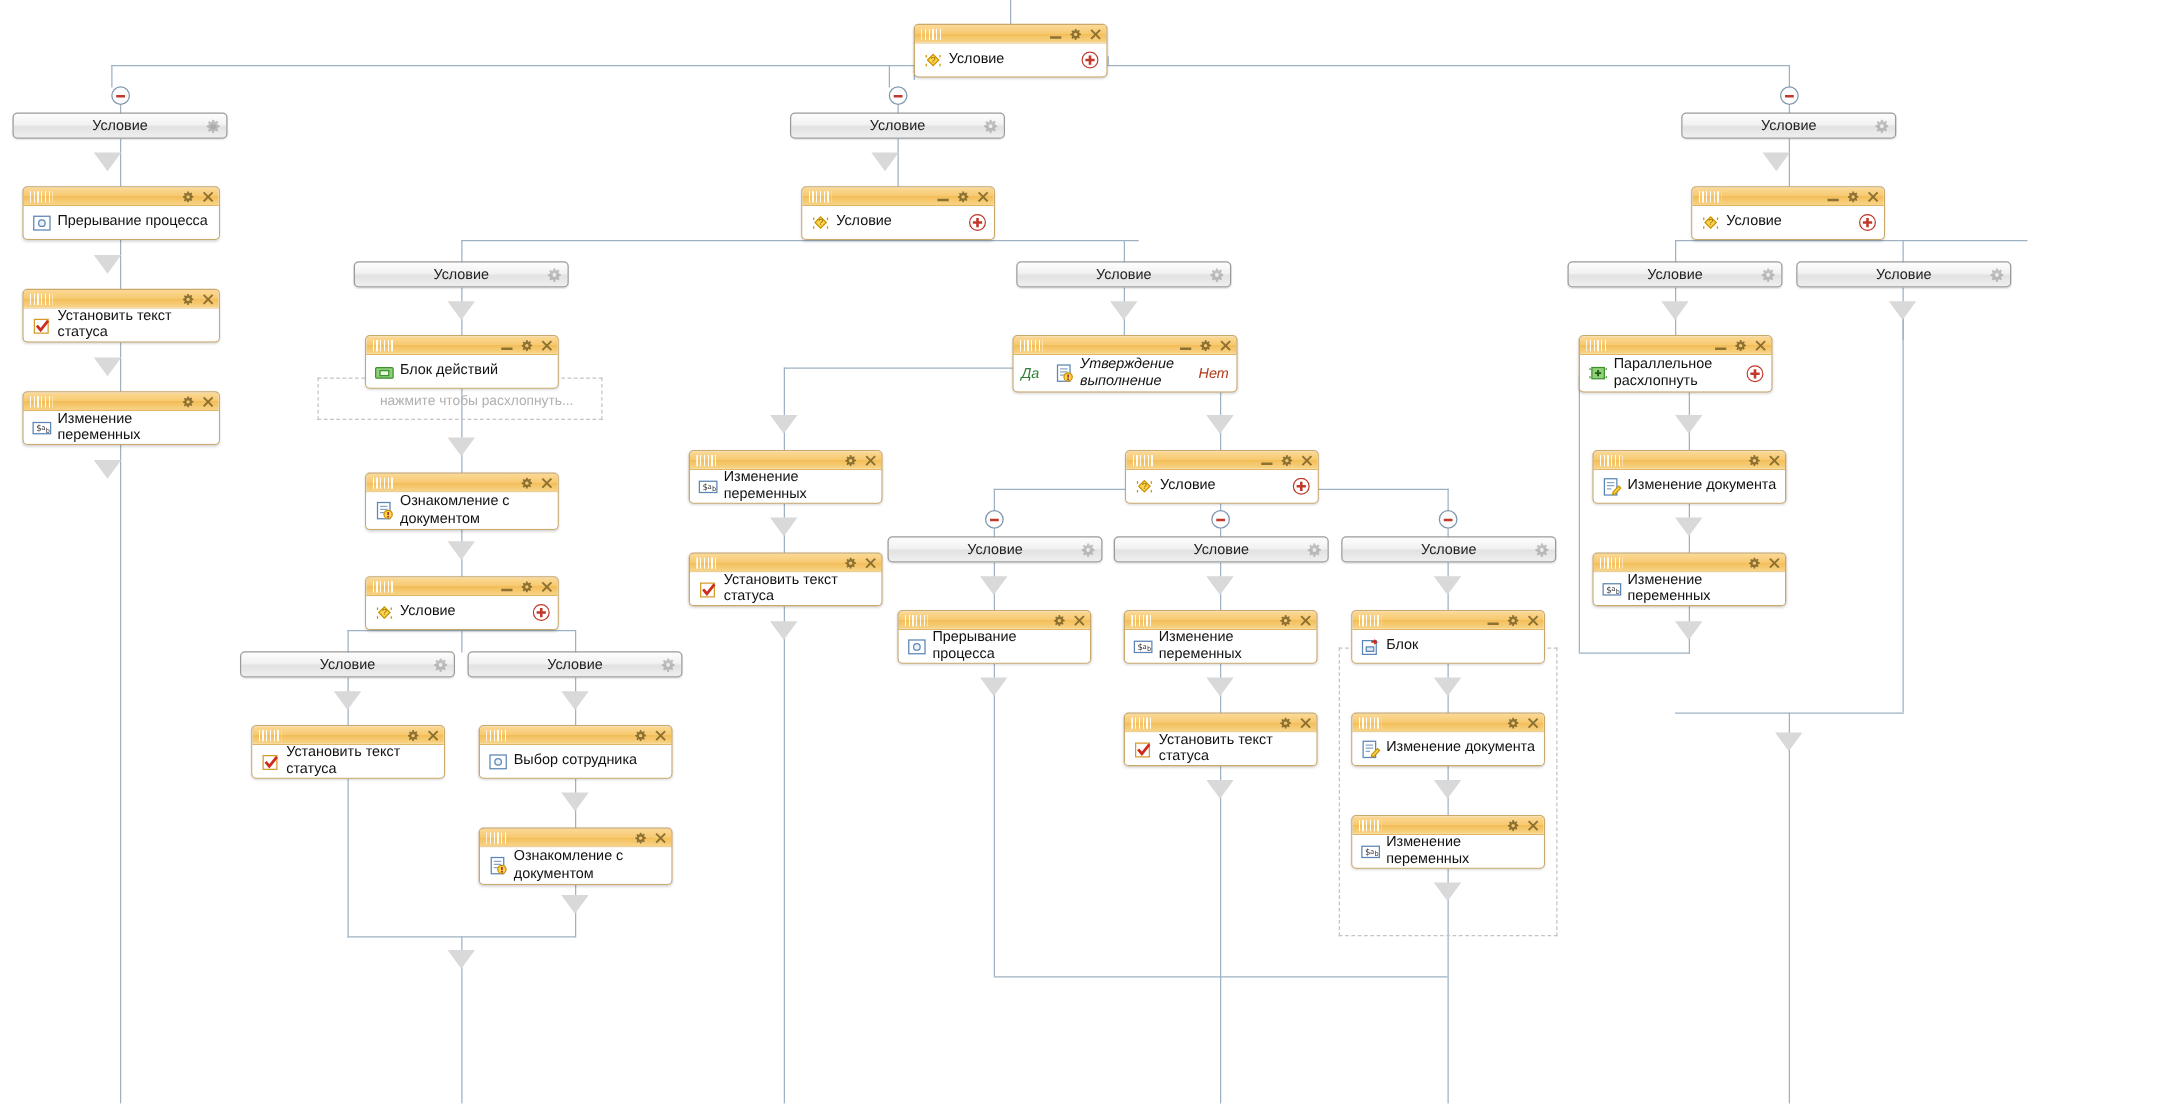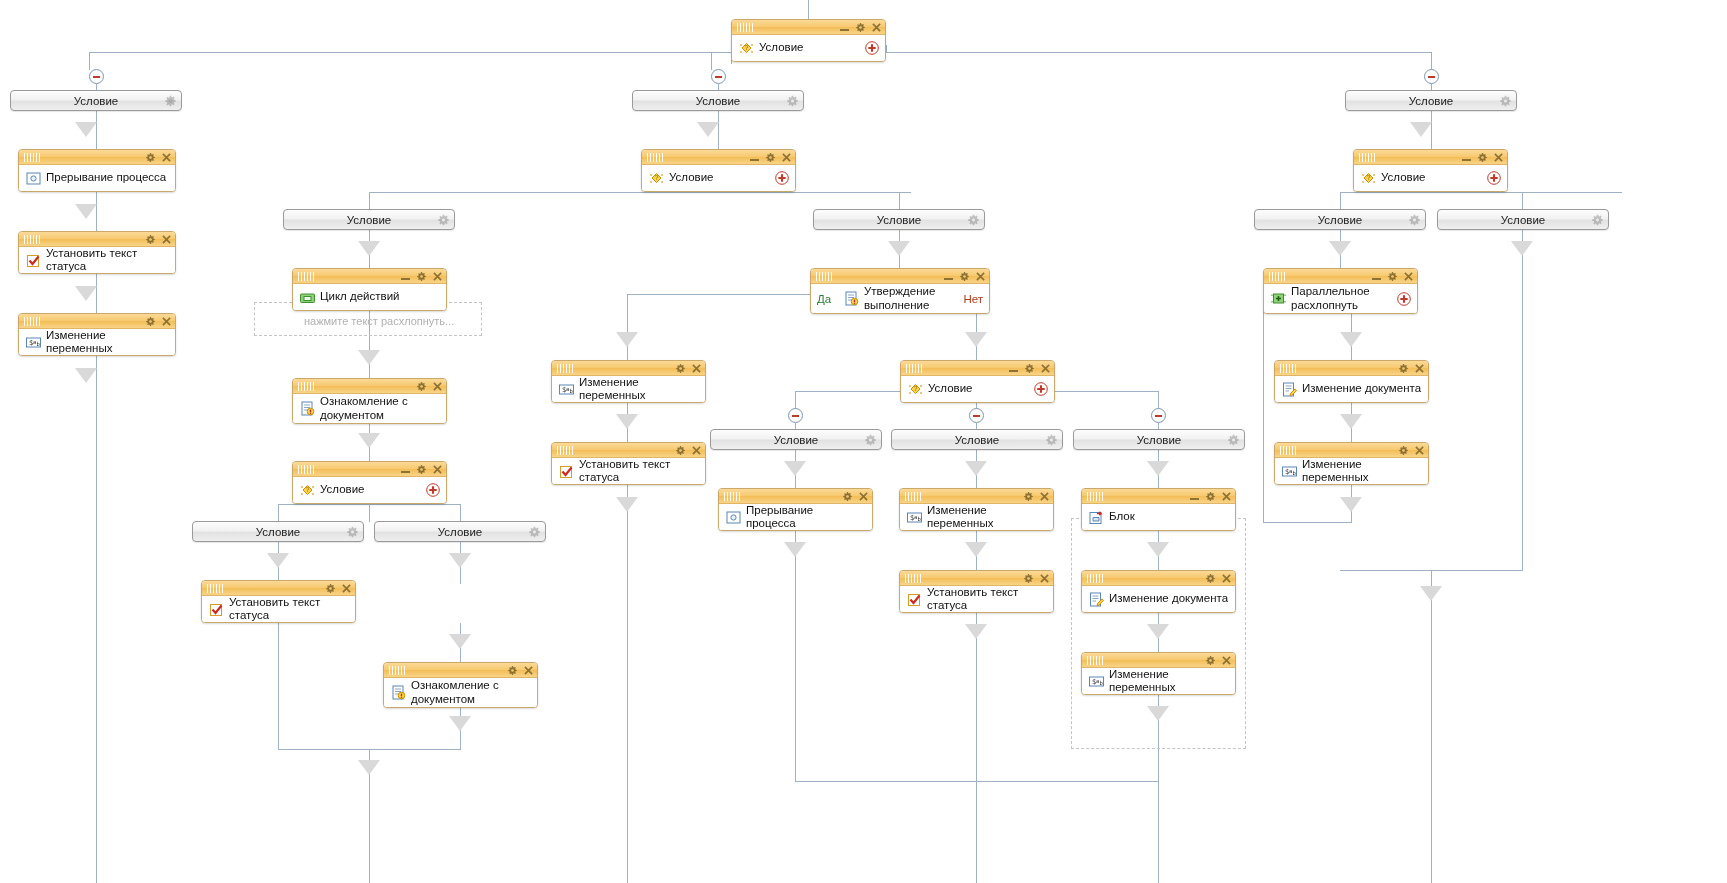--- a/index.html
+++ b/index.html
@@ -227,21 +227,21 @@
   <div class="line v" style="left:1351px;top:314px;height:52px;"></div>
   <div class="line v" style="left:1351px;top:403px;height:45px;"></div>
   <div class="line v" style="left:1351px;top:485px;height:38px;"></div>
   <div class="line h" style="left:1263px;top:522px;width:89px;"></div>
   <div class="line v" style="left:1263px;top:300px;height:222px;"></div>
   <div class="line v" style="left:1522px;top:253px;height:317px;"></div>
   <div class="line h" style="left:1340px;top:570px;width:183px;"></div>
   <div class="line v" style="left:1431px;top:570px;height:313px;"></div>
 
   <div class="dashcontainer" style="left:254px;top:302px;width:228px;height:34px;"></div>
-  <div class="dashlabel" style="left:304px;top:315px;">нажмите текст расхлопнуть...</div>
+  <div class="dashlabel" style="left:304px;top:315px;">нажмите чтобы расхлопнуть...</div>
 
   <div class="dashcontainer" style="left:1071px;top:518px;width:175px;height:231px;"></div>
 
   <div class="arrow" style="left:75px;top:122px;"></div>
   <div class="arrow" style="left:75px;top:204px;"></div>
   <div class="arrow" style="left:75px;top:286px;"></div>
   <div class="arrow" style="left:75px;top:368px;"></div>
   <div class="arrow" style="left:697px;top:122px;"></div>
   <div class="arrow" style="left:1410px;top:122px;"></div>
   <div class="arrow" style="left:358px;top:241px;"></div>
@@ -541,21 +541,21 @@
               <path stroke="#6a5520" stroke-width="1.8" d="M1 1l8 8M9 1l-8 8"></path>
             </svg>
           </span>
         </span>
       </div>
     <div class="body">
       <span class="nicon"><svg viewBox="0 0 17 17" width="17" height="17">
             <rect x="1.5" y="5" width="14" height="8.5" rx="1" fill="#8fd07a" stroke="#3f8f2f"></rect>
             <rect x="5" y="7.5" width="7" height="4" fill="#eafbe4" stroke="#3f8f2f"></rect>
           </svg></span>
-      <span class="ntext">Цикл действий</span>
+      <span class="ntext">Блок действий</span>
     </div>
   </div>
 
   <div class="node" style="left:292px;top:378px;width:155px;height:46px;">
     <div class="tbar">
         <span class="grip"></span>
         <span class="tbtns">
           <span class="tbtn gear">
             <svg viewBox="0 0 16 16" width="9" height="9">
               <path fill="#6a5520" d="M7 0h2l.4 2.2 1.3.6 1.9-1.2 1.4 1.4-1.2 1.9.6 1.3L15.6 7v2l-2.2.4-.6 1.3 1.2 1.9-1.4 1.4-1.9-1.2-1.3.6L9 16H7l-.4-2.2-1.3-.6-1.9 1.2-1.4-1.4 1.2-1.9-.6-1.3L.4 9V7l2.2-.4.6-1.3L2 3.4l1.4-1.4 1.9 1.2 1.3-.6z"></path>
@@ -633,20 +633,45 @@
       </div>
     <div class="body">
       <span class="nicon"><svg viewBox="0 0 17 17" width="17" height="17">
             <rect x="2.5" y="3.5" width="11" height="11" fill="#fff" stroke="#d79b2a"></rect>
             <path d="M4.5 8.5l3 3.5 6-7.5" stroke="#cc2b1e" stroke-width="2.2" fill="none"></path>
           </svg></span>
       <span class="ntext">Установить текст статуса</span>
     </div>
   </div>
 
+  <div class="node" style="left:383px;top:580px;width:155px;height:43px;">
+    <div class="tbar">
+        <span class="grip"></span>
+        <span class="tbtns">
+          <span class="tbtn gear">
+            <svg viewBox="0 0 16 16" width="9" height="9">
+              <path fill="#6a5520" d="M7 0h2l.4 2.2 1.3.6 1.9-1.2 1.4 1.4-1.2 1.9.6 1.3L15.6 7v2l-2.2.4-.6 1.3 1.2 1.9-1.4 1.4-1.9-1.2-1.3.6L9 16H7l-.4-2.2-1.3-.6-1.9 1.2-1.4-1.4 1.2-1.9-.6-1.3L.4 9V7l2.2-.4.6-1.3L2 3.4l1.4-1.4 1.9 1.2 1.3-.6z"></path>
+              <circle cx="8" cy="8" r="2.4" fill="#f7c96f"></circle>
+            </svg>
+          </span>
+          <span class="tbtn close">
+            <svg viewBox="0 0 10 10" width="9" height="9">
+              <path stroke="#6a5520" stroke-width="1.8" d="M1 1l8 8M9 1l-8 8"></path>
+            </svg>
+          </span>
+        </span>
+      </div>
+    <div class="body">
+      <span class="nicon"><svg viewBox="0 0 17 17" width="17" height="17">
+            <rect x="2" y="3" width="13" height="11" fill="#fff" stroke="#5b86b5"></rect>
+            <circle cx="8.5" cy="8.5" r="2.6" fill="#eaf2fa" stroke="#5b86b5"></circle>
+          </svg></span>
+      <span class="ntext">Выбор сотрудника</span>
+    </div>
+  </div>
 
   <div class="node" style="left:383px;top:662px;width:155px;height:46px;">
     <div class="tbar">
         <span class="grip"></span>
         <span class="tbtns">
           <span class="tbtn gear">
             <svg viewBox="0 0 16 16" width="9" height="9">
               <path fill="#6a5520" d="M7 0h2l.4 2.2 1.3.6 1.9-1.2 1.4 1.4-1.2 1.9.6 1.3L15.6 7v2l-2.2.4-.6 1.3 1.2 1.9-1.4 1.4-1.9-1.2-1.3.6L9 16H7l-.4-2.2-1.3-.6-1.9 1.2-1.4-1.4 1.2-1.9-.6-1.3L.4 9V7l2.2-.4.6-1.3L2 3.4l1.4-1.4 1.9 1.2 1.3-.6z"></path>
               <circle cx="8" cy="8" r="2.4" fill="#f7c96f"></circle>
             </svg>
@@ -736,21 +761,21 @@
               <circle cx="8" cy="8" r="2.4" fill="#f7c96f"></circle>
             </svg>
           </span>
           <span class="tbtn close">
             <svg viewBox="0 0 10 10" width="9" height="9">
               <path stroke="#6a5520" stroke-width="1.8" d="M1 1l8 8M9 1l-8 8"></path>
             </svg>
           </span>
         </span>
       </div>
-    <div class="body" style="padding-left:32px;">
+    <div class="body" style="padding-left:32px;font-style:italic;">
       <span class="yes-lbl">Да</span>
       <span class="nicon"><svg viewBox="0 0 17 17" width="17" height="17">
             <rect x="3" y="2" width="10" height="13" fill="#fff" stroke="#5b86b5"></rect>
             <path d="M5 5h6M5 7.5h6M5 10h4" stroke="#8aa6c4"></path>
             <circle cx="11.5" cy="11.5" r="3.3" fill="#ffd34d" stroke="#c79200"></circle>
             <path d="M11.5 9.6v2.4" stroke="#a33" stroke-width="1.4"></path>
             <circle cx="11.5" cy="13.3" r=".8" fill="#a33"></circle>
           </svg></span>
       <span class="ntext">Утверждение
 выполнение</span>

